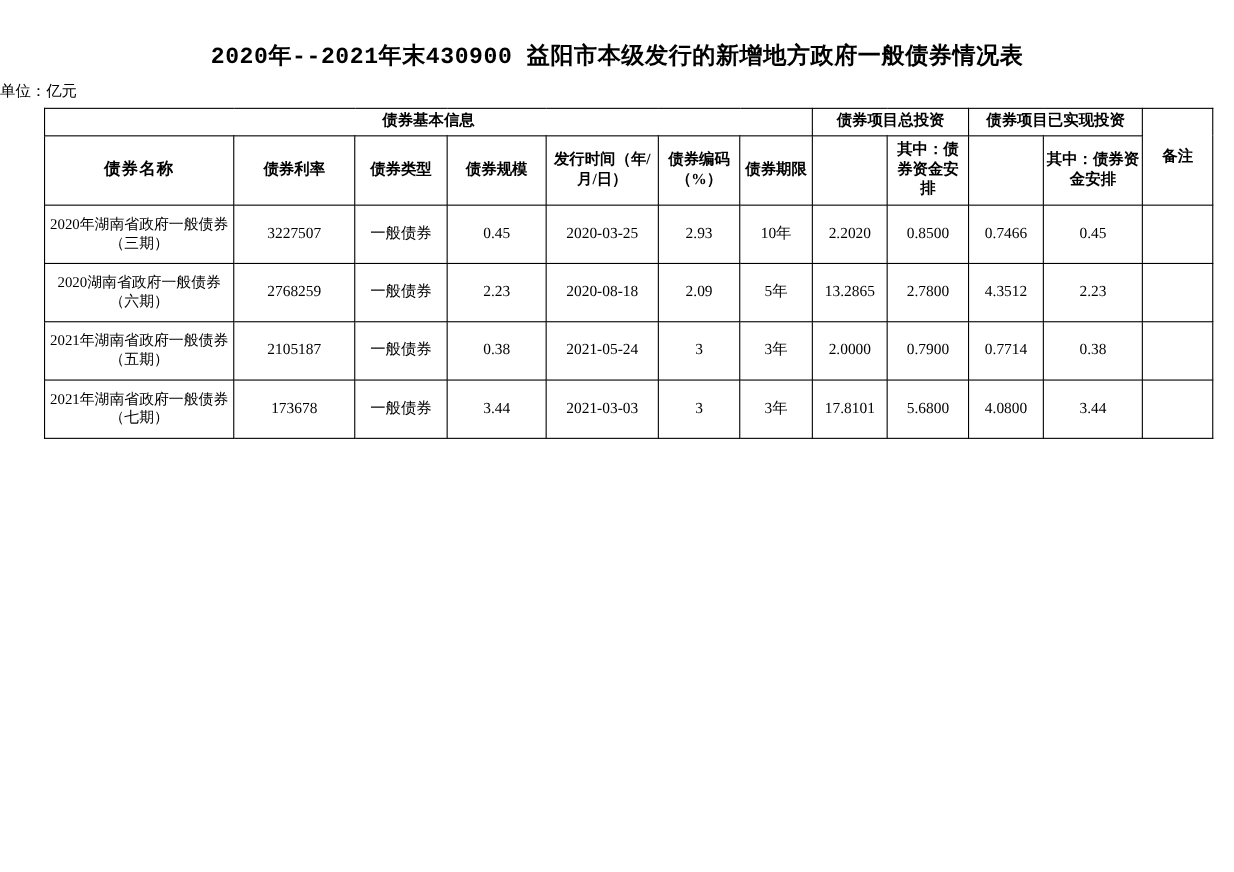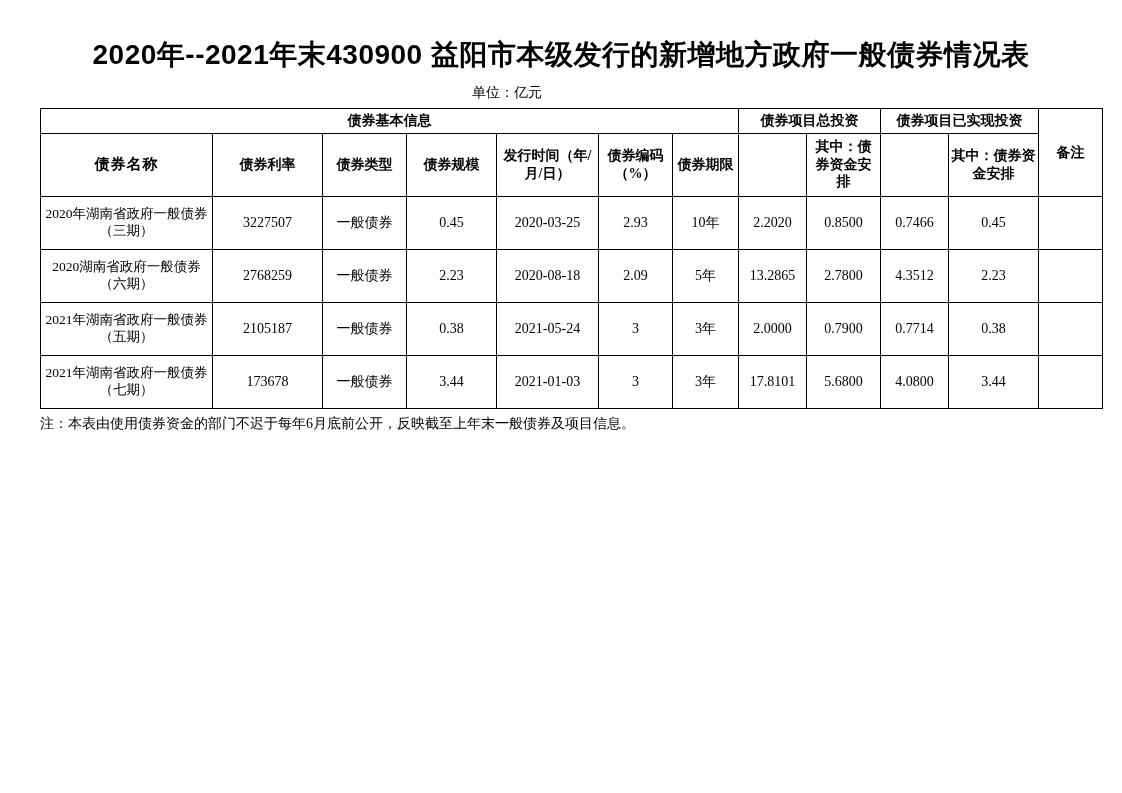--- a/index.html
+++ b/index.html
@@ -16,30 +16,30 @@
     overflow: hidden;
   }
   .page {
     position: relative;
     width: 1122px;
     height: 793px;
     box-sizing: border-box;
   }
   .doc-title {
     text-align: center;
-    font-family: Liberation Sans, sans-serif;
+    font-family: Liberation Mono, monospace;
     font-weight: bold;
-    font-size: 28px;
+    font-size: 21px;
     letter-spacing: 0.5px;
     margin: 0;
     padding-top: 36px;
     color: #000;
   }
   .unit-line {
-    text-align: center;
+    text-align: left;
     font-size: 14px;
     padding-right: 108px;
     padding-top: 10px;
     font-family: "Liberation Serif", "DejaVu Serif", serif;
   }
   .table-wrap {
     padding: 6px 40px 0 40px;
   }
   table.bond-table {
     border-collapse: collapse;
@@ -185,28 +185,27 @@
           <td class="row-cell">0.7900</td>
           <td class="row-cell">0.7714</td>
           <td class="row-cell">0.38</td>
           <td class="row-cell"></td>
         </tr>
         <tr>
           <td class="cell-name">2021年湖南省政府一般债券（七期）</td>
           <td class="row-cell">173678</td>
           <td class="row-cell">一般债券</td>
           <td class="row-cell">3.44</td>
-          <td class="row-cell">2021-01-03</td>
+          <td class="row-cell">2021-03-03</td>
           <td class="row-cell">3</td>
           <td class="row-cell">3年</td>
           <td class="row-cell">17.8101</td>
           <td class="row-cell">5.6800</td>
           <td class="row-cell">4.0800</td>
           <td class="row-cell">3.44</td>
           <td class="row-cell"></td>
         </tr>
       </tbody>
     </table>
   </div>
 
-  <div class="note">注：本表由使用债券资金的部门不迟于每年6月底前公开，反映截至上年末一般债券及项目信息。</div>
 
 </div>
 
 </body></html>

